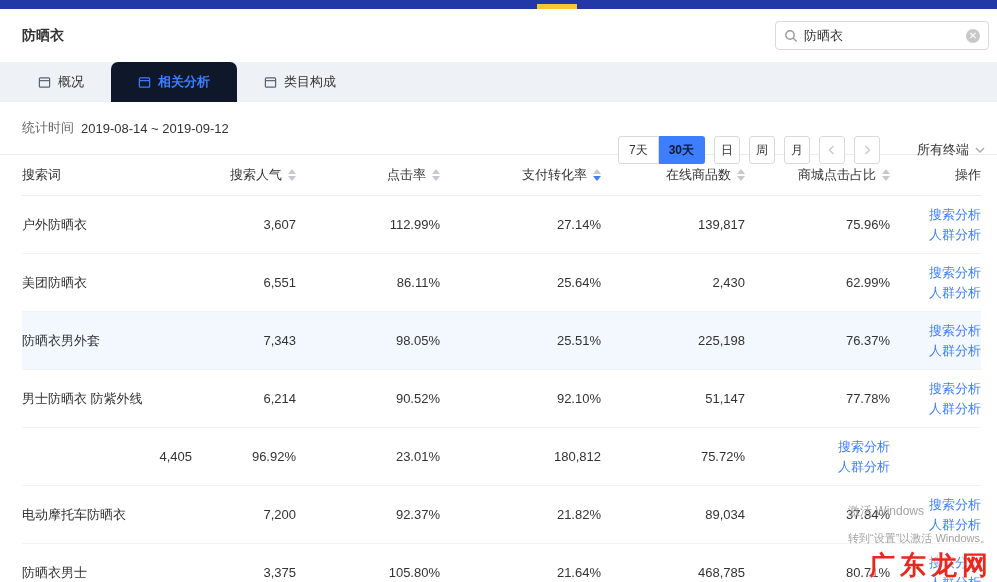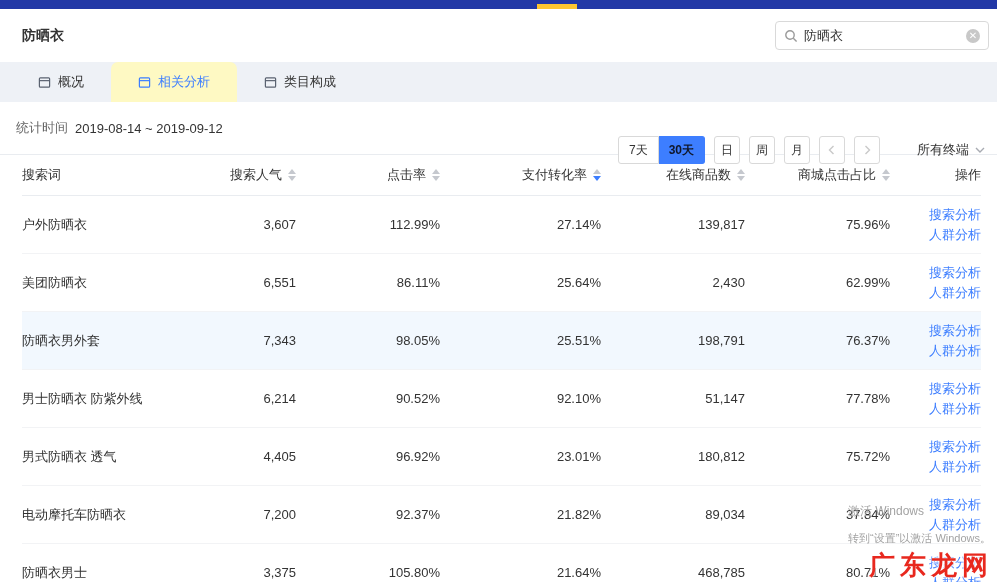--- a/index.html
+++ b/index.html
@@ -27,26 +27,26 @@
   .clear-icon { flex:none; width:14px; height:14px; border-radius:50%; background:#c8c8c8;
                 color:#fff; font-size:10px; line-height:14px; text-align:center;
                 cursor:pointer; }
 
   
   .tabs { display:flex; align-items:stretch; height:40px; background:var(--tabbar_bg,#eef1f6);
           padding-left:11px; }
   .tab { display:flex; align-items:center; gap:7px; padding:0 27px; color:#333;
          cursor:pointer; font-size:13px; }
   .tab .tab-icon { display:flex; color:#5a6270; }
-  .tab.active { background:#fef9c3; color:var(--accent,#3d7eff); border-radius:7px 7px 0 0; }
+  .tab.active { background:#0f172a; color:var(--accent,#3d7eff); border-radius:7px 7px 0 0;font-weight:bold; }
   .tab.active .tab-icon { color:var(--accent,#3d7eff); }
 
   
   .filterbar { display:flex; align-items:center; justify-content:space-between;
-               height:53px; padding:0 12px 0 16px; border-bottom:1px solid #e9ecf0; }
+               height:53px; padding:0 12px 0 22px; border-bottom:1px solid #e9ecf0; }
   .stat-time { display:flex; gap:7px; align-items:center; }
   .stat-label { color:#666; }
   .filter-right { display:flex; align-items:center; gap:9px;margin-top:44px; }
   .seg { display:inline-flex; }
   .btn { height:28px; display:inline-flex; align-items:center; justify-content:center;
          border:1px solid #d9d9d9; background:#fff; font-size:12px; color:#333;
          cursor:pointer; }
   .seg .btn { padding:0 10px; }
   .seg .btn:first-child { border-radius:3px 0 0 3px; }
   .seg .btn:last-child { border-radius:0 3px 3px 0; border-left:none; }
@@ -240,21 +240,21 @@
       <a>搜索分析</a>
       <a>人群分析</a>
     </div>
   </div>
 
   <div class="trow highlight">
     <div class="cell keyword">防晒衣男外套</div>
     <div class="cell">7,343</div>
     <div class="cell">98.05%</div>
     <div class="cell">25.51%</div>
-    <div class="cell">198,791</div>
+    <div class="cell">225,198</div>
     <div class="cell">76.37%</div>
     <div class="cell actions">
       <a>搜索分析</a>
       <a>人群分析</a>
     </div>
   </div>
 
   <div class="trow">
     <div class="cell keyword">男士防晒衣 防紫外线</div>
     <div class="cell">6,214</div>
@@ -262,21 +262,20 @@
     <div class="cell">92.10%</div>
     <div class="cell">51,147</div>
     <div class="cell">77.78%</div>
     <div class="cell actions">
       <a>搜索分析</a>
       <a>人群分析</a>
     </div>
   </div>
 
   <div class="trow">
-    <div class="cell keyword">男式防晒衣 透气</div>
     <div class="cell">4,405</div>
     <div class="cell">96.92%</div>
     <div class="cell">23.01%</div>
     <div class="cell">180,812</div>
     <div class="cell">75.72%</div>
     <div class="cell actions">
       <a>搜索分析</a>
       <a>人群分析</a>
     </div>
   </div>

